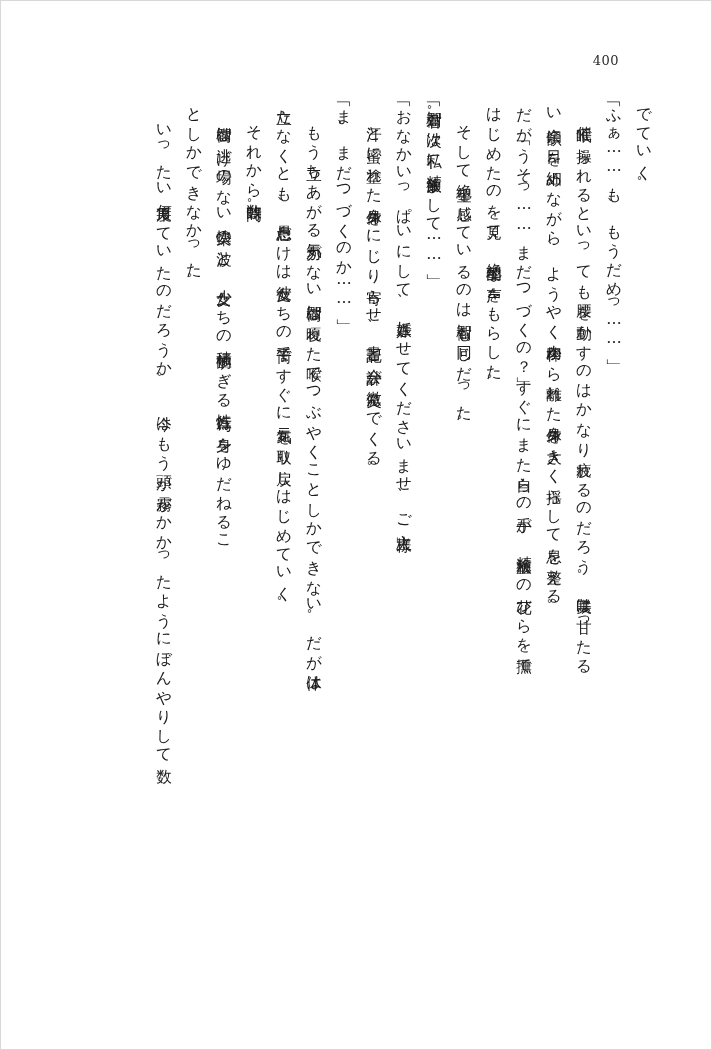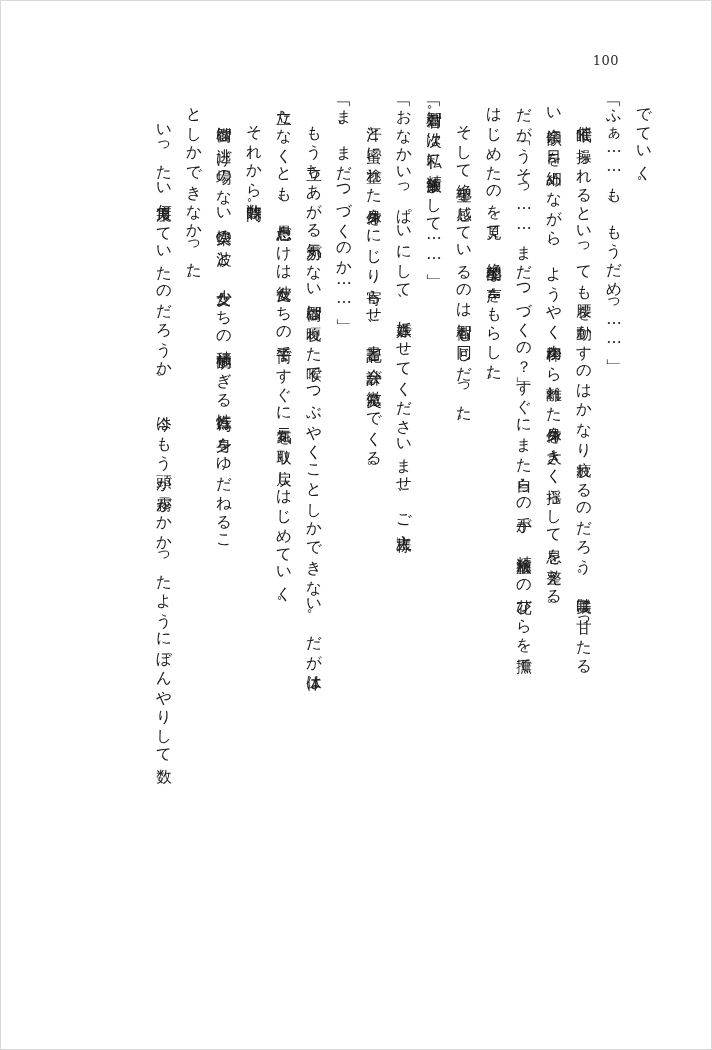--- a/index.html
+++ b/index.html
@@ -70,21 +70,21 @@
 
   
   .tcol:nth-child(odd) { color: #202020; }
   .tcol:nth-child(even) { color: #191919; }
 </style>
 </head>
 <body>
 
 <div id="page">
 
-  <div id="page-number">100</div>
+  <div id="page-number">400</div>
 
   <div id="body-text">
       <div class="tcol">でていく。</div>
       <div class="tcol">「ふぁ……も、もうだめっ……」</div>
       <div class="tcol">　催眠で操られるといっても腰を動かすのはかなり疲れるのだろう。美咲は甘ったる</div>
       <div class="tcol">い余韻に目を細めながら、ようやく肉棒から離れた身体を大きく揺らして息を整える。</div>
       <div class="tcol">だが「うそっ……まだつづくの？」すぐにまた自らの手が、精液塗れの花びらを撫で</div>
       <div class="tcol">はじめたのを見て、絶望的な声をもらした。</div>
       <div class="tcol">　そして絶望を感じているのは智樹も同じだった。</div>
       <div class="tcol">「智樹君。次は私に精液飲まして……」</div>

